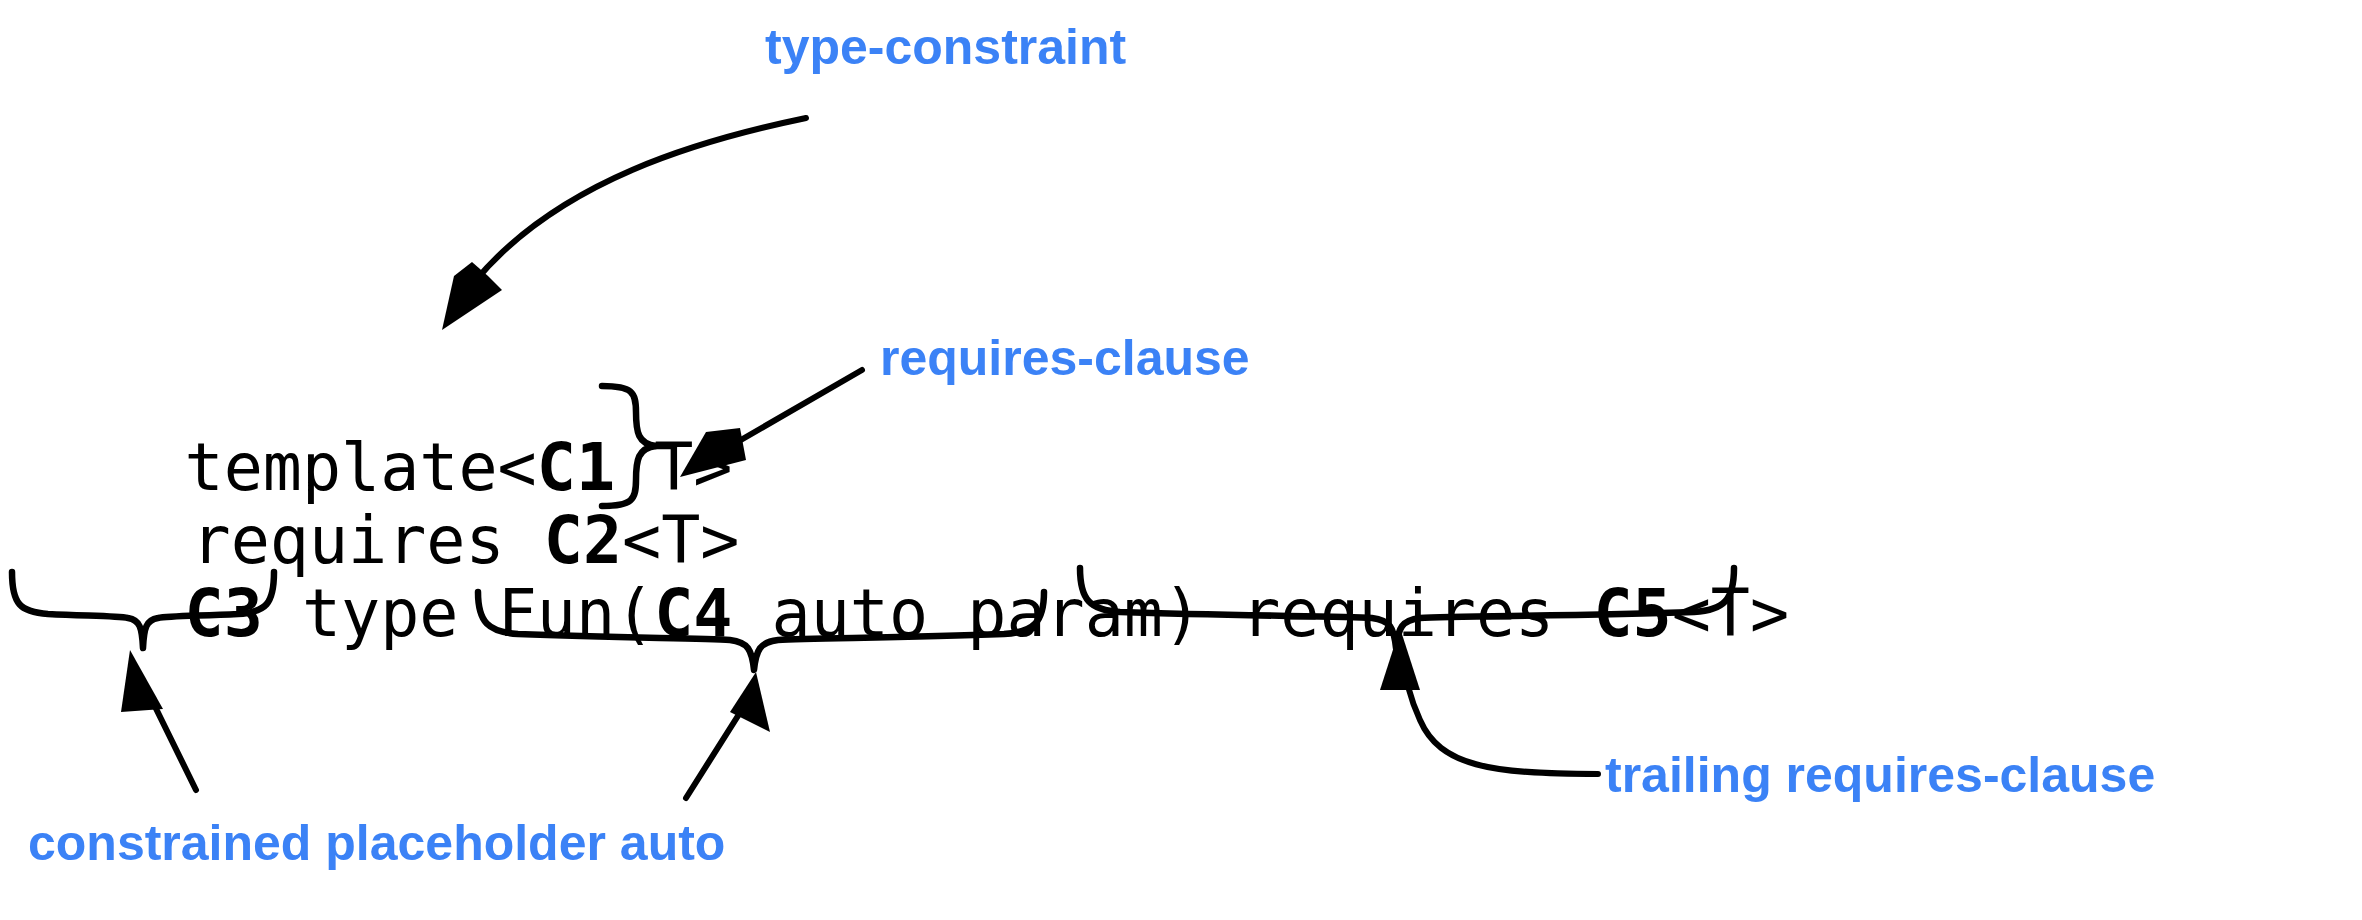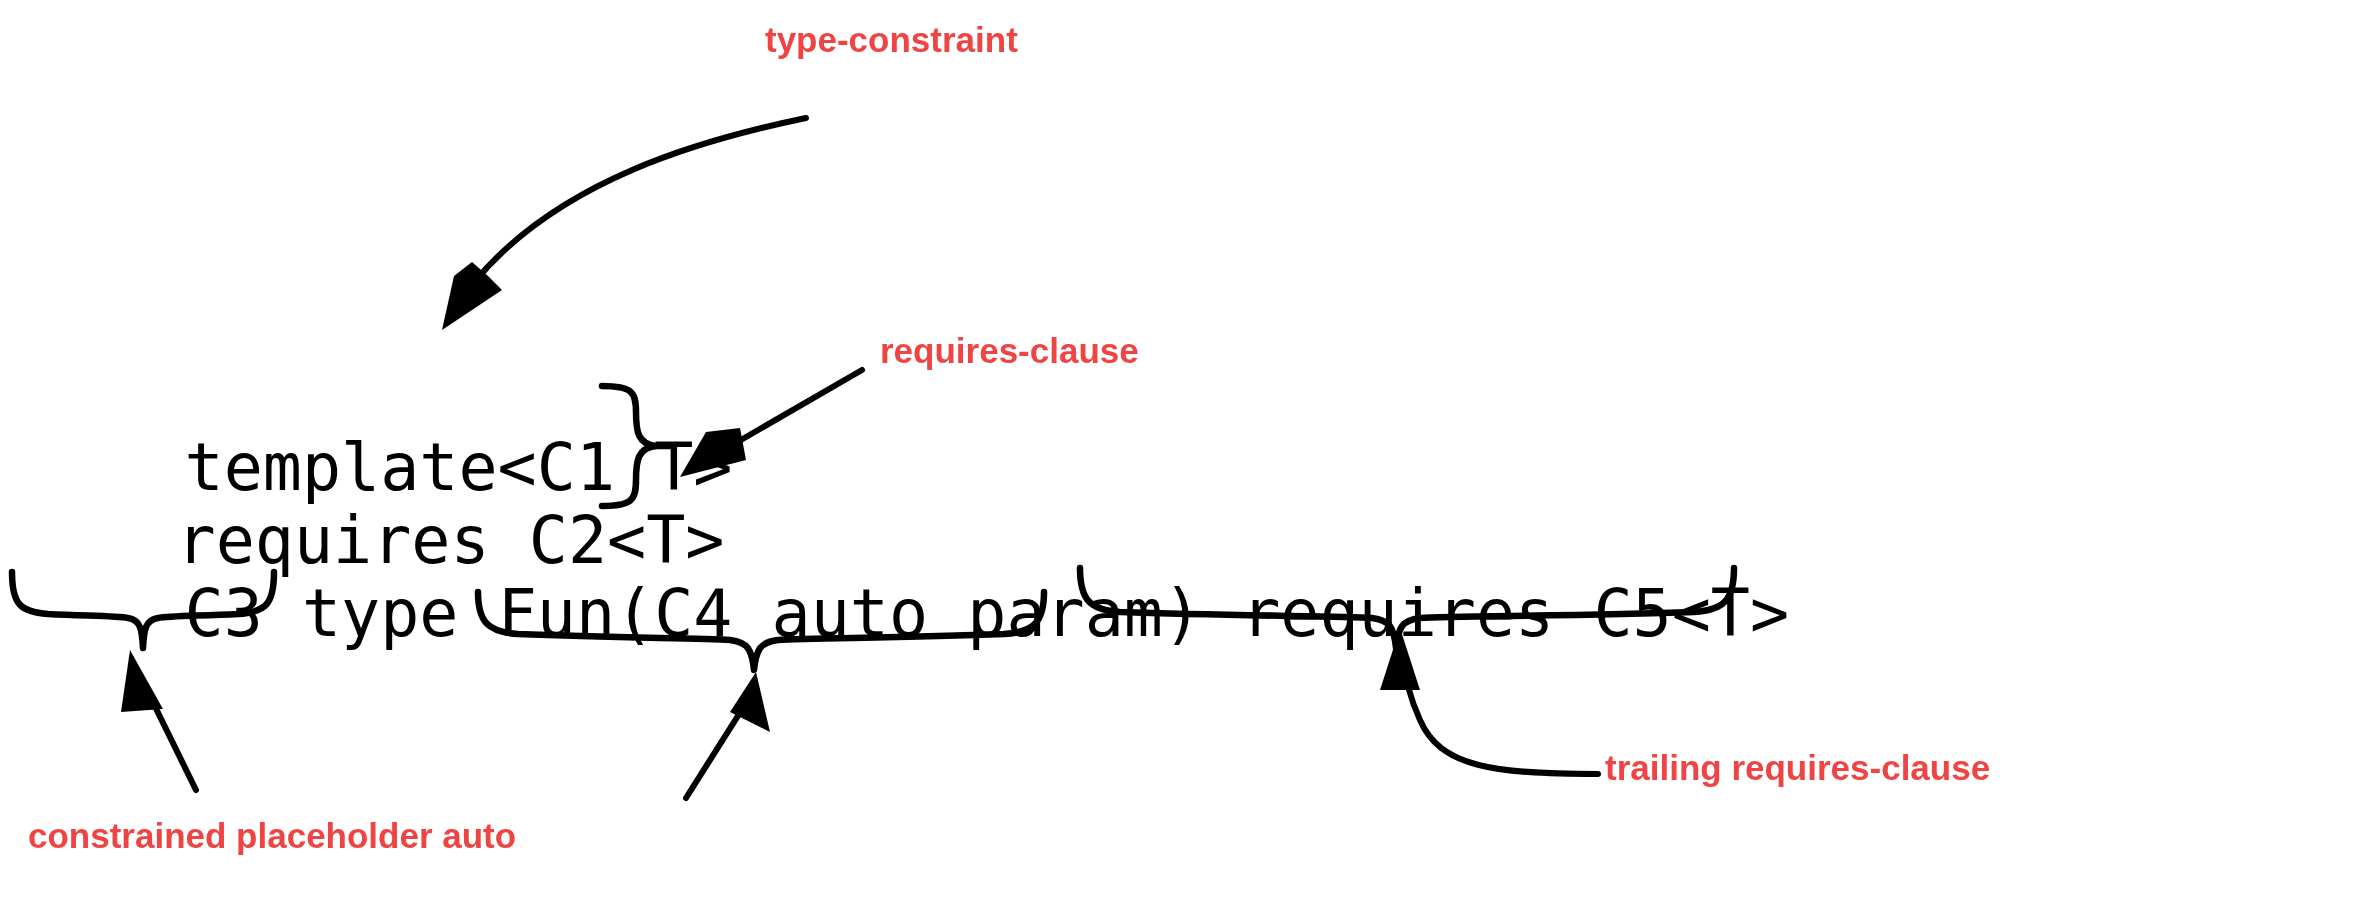--- a/index.html
+++ b/index.html
@@ -19,29 +19,29 @@
     position: absolute;
     font-family: "DejaVu Sans Mono", monospace;
     font-size: 65px;
     line-height: 73px;
     letter-spacing: 0px;
     white-space: pre;
     color: #000000;
     font-weight: 400;
   }
   .code-line .c {
-    font-weight: 400;
+    font-weight: 700;
   }
   .label {
     position: absolute;
     font-family: "Liberation Sans", sans-serif;
     font-weight: 700;
-    font-size: 35px;
+    font-size: 50px;
     line-height: 1;
-    color: #ef4444;
+    color: #3b82f6;
     white-space: nowrap;
   }
   svg.overlay {
     position: absolute;
     left: 0;
     top: 0;
     width: 2362px;
     height: 920px;
     pointer-events: none;
   }
@@ -66,21 +66,21 @@
 </style>
 </head>
 <body>
 
 <div id="canvas">
 
   <div class="code-line" style="left:28px; top:358px;">
     <span>template&lt;</span><span class="c">C1</span><span> T&gt;</span>
   </div>
 
-  <div class="code-line" style="left:20px; top:431px;">
+  <div class="code-line" style="left:35px; top:431px;">
     <span>requires </span><span class="c">C2</span><span>&lt;T&gt;</span>
   </div>
 
   <div class="code-line" style="left:28px; top:504px;">
     <span class="c">C3</span><span> type Fun(</span><span class="c">C4</span><span> auto param) requires </span><span class="c">C5</span><span>&lt;T&gt;</span>
   </div>
 
   <div class="label" style="left:765px; top:22px;">type-constraint</div>
 
   <div class="label" style="left:1605px; top:750px;">trailing requires-clause</div>

